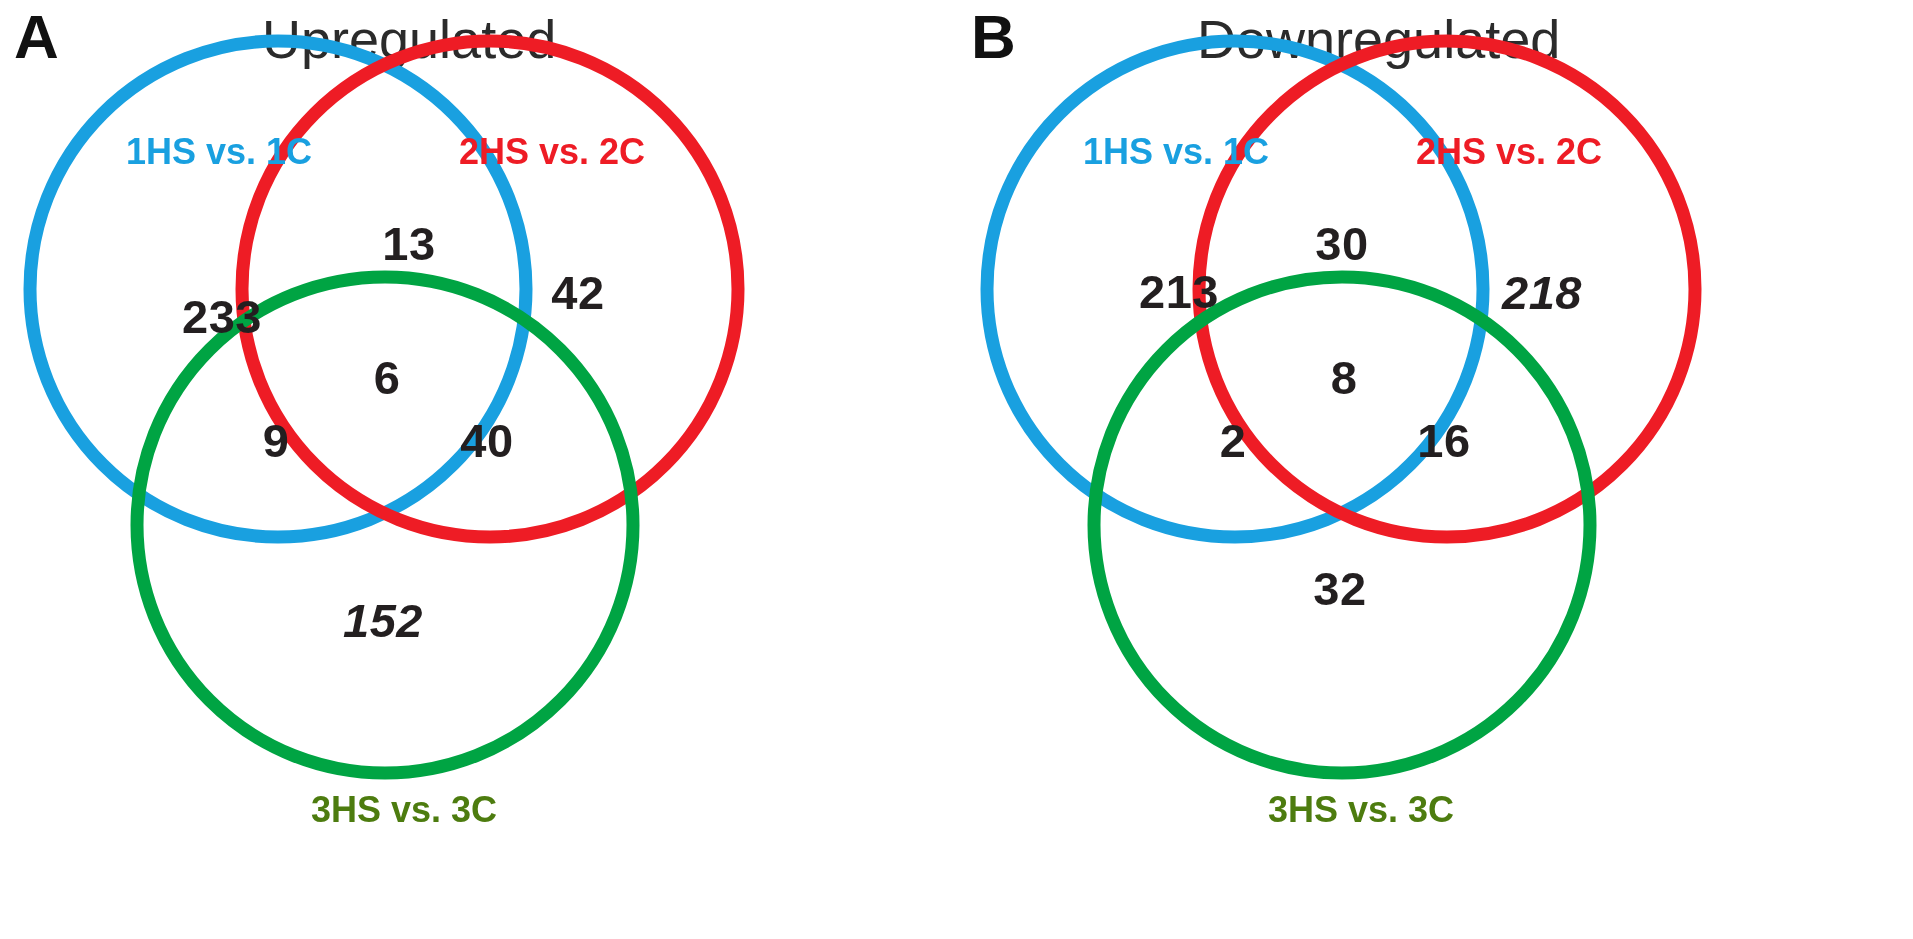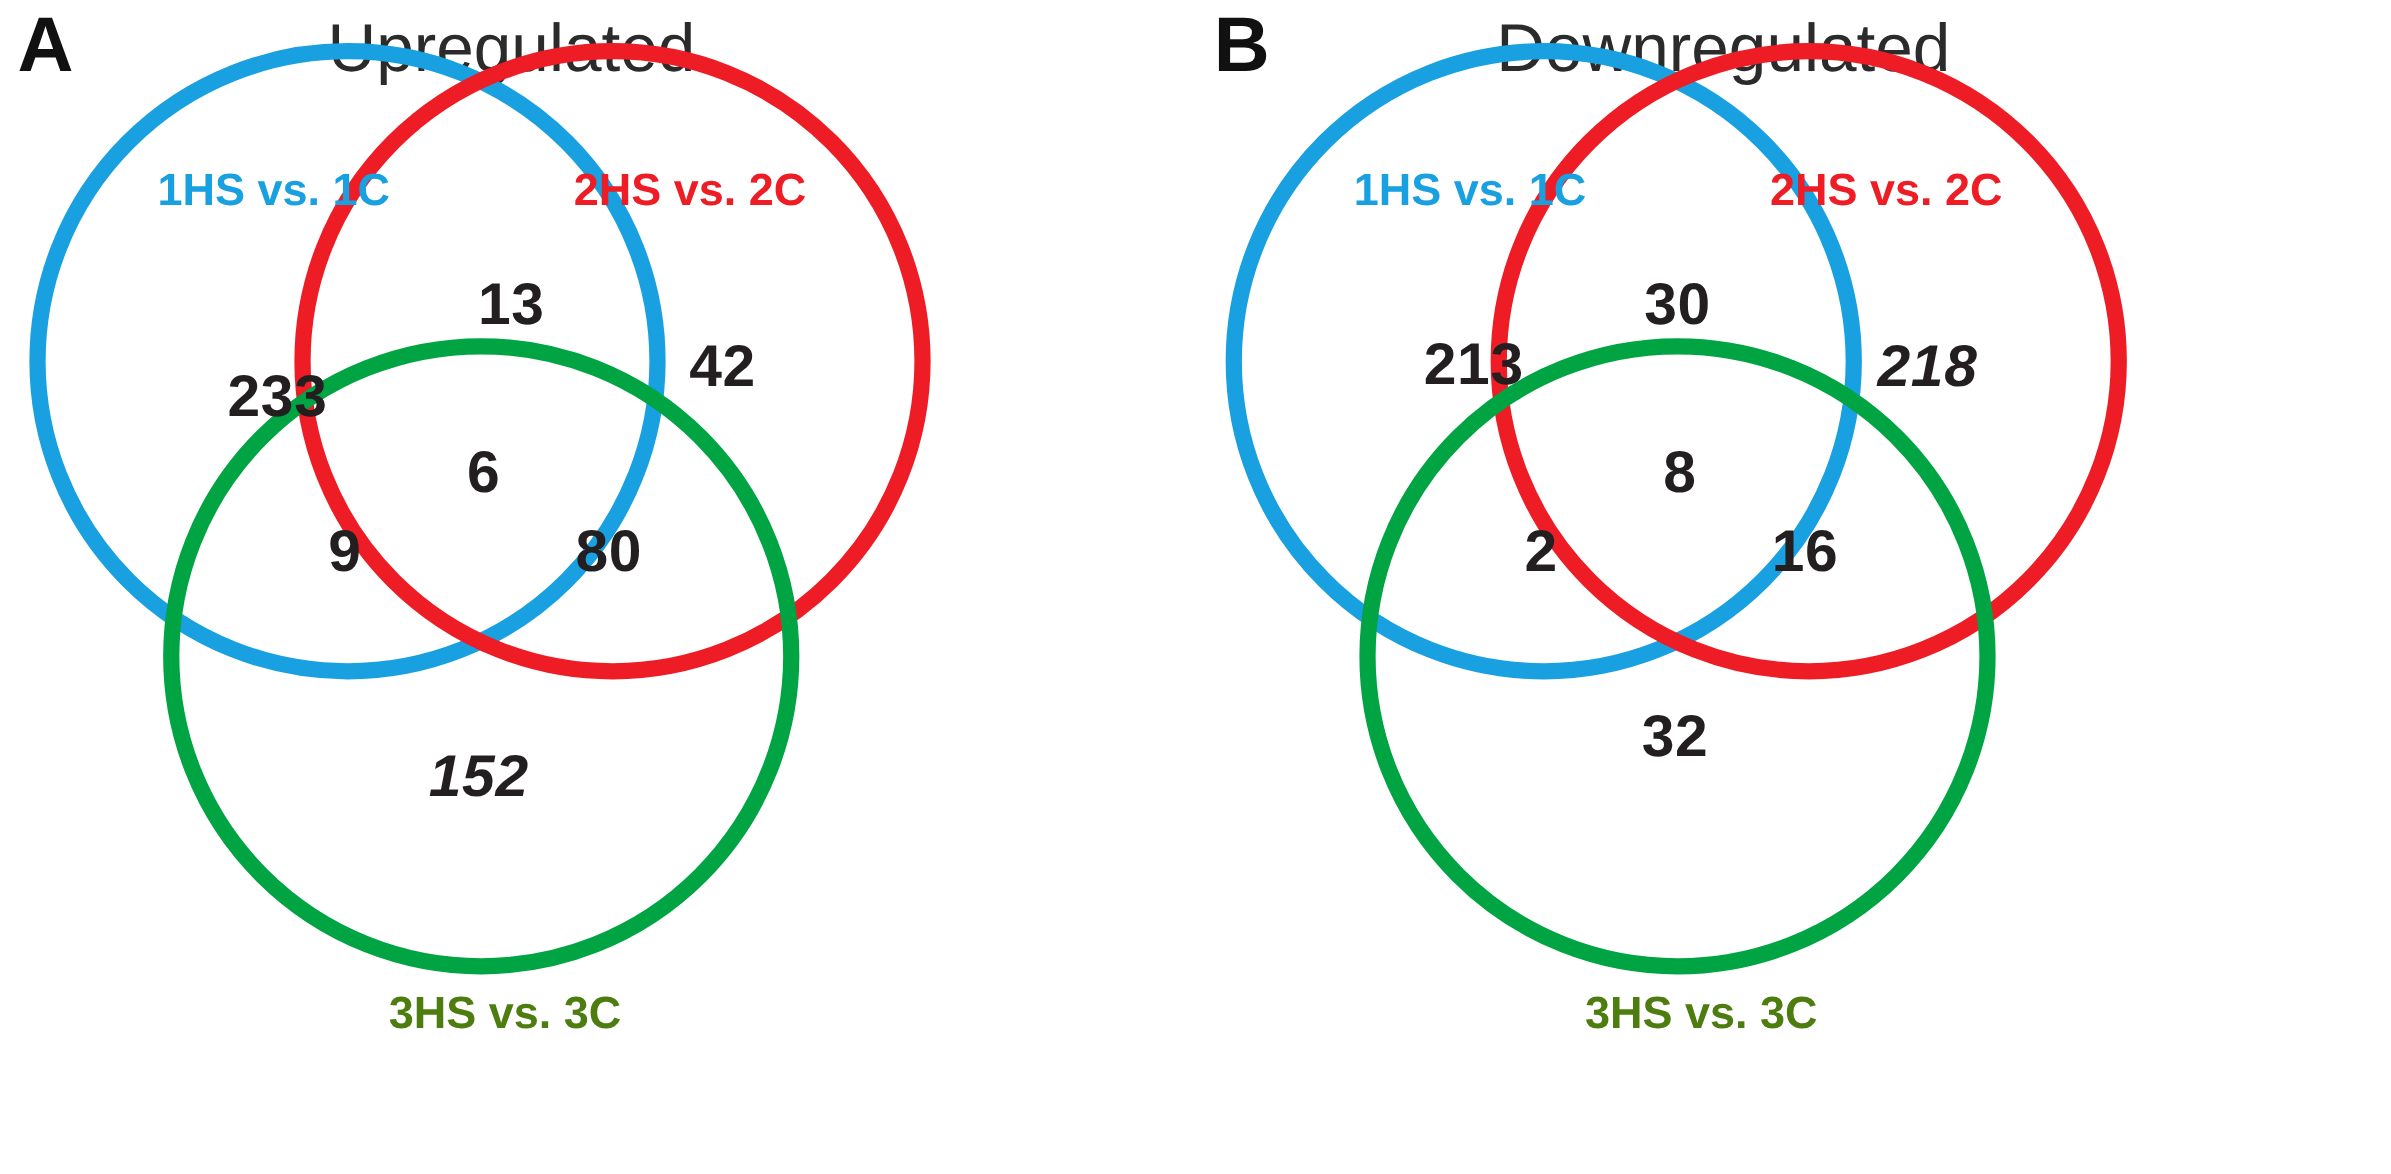--- a/index.html
+++ b/index.html
@@ -101,21 +101,21 @@
 
     <div class="set-label lbl-blue" style="left:219px; top:152px;">1HS vs. 1C</div>
     <div class="set-label lbl-red" style="left:552px; top:152px;">2HS vs. 2C</div>
     <div class="set-label lbl-green" style="left:404px; top:810px;">3HS vs. 3C</div>
 
     <div class="count" style="left:222px; top:291px;margin-top:25px;">233</div>
     <div class="count" style="left:385px; top:243px;margin-left:24px;">13</div>
     <div class="count" style="left:578px; top:292px;">42</div>
     <div class="count" style="left:387px; top:377px;">6</div>
     <div class="count" style="left:276px; top:440px;">9</div>
-    <div class="count" style="left:487px; top:440px;">80</div>
+    <div class="count" style="left:487px; top:440px;">40</div>
     <div class="count" style="left:383px; top:620px;font-style:italic;">152</div>
   </div>
 
   <div class="panel" id="panel-b">
 
     <div class="panel-letter" style="left:14px; top:6px;">B</div>
 
     <div class="panel-title" style="left:240px; top:12px;">Downregulated</div>
 
     <svg class="venn-svg" viewBox="0 0 956 939">

